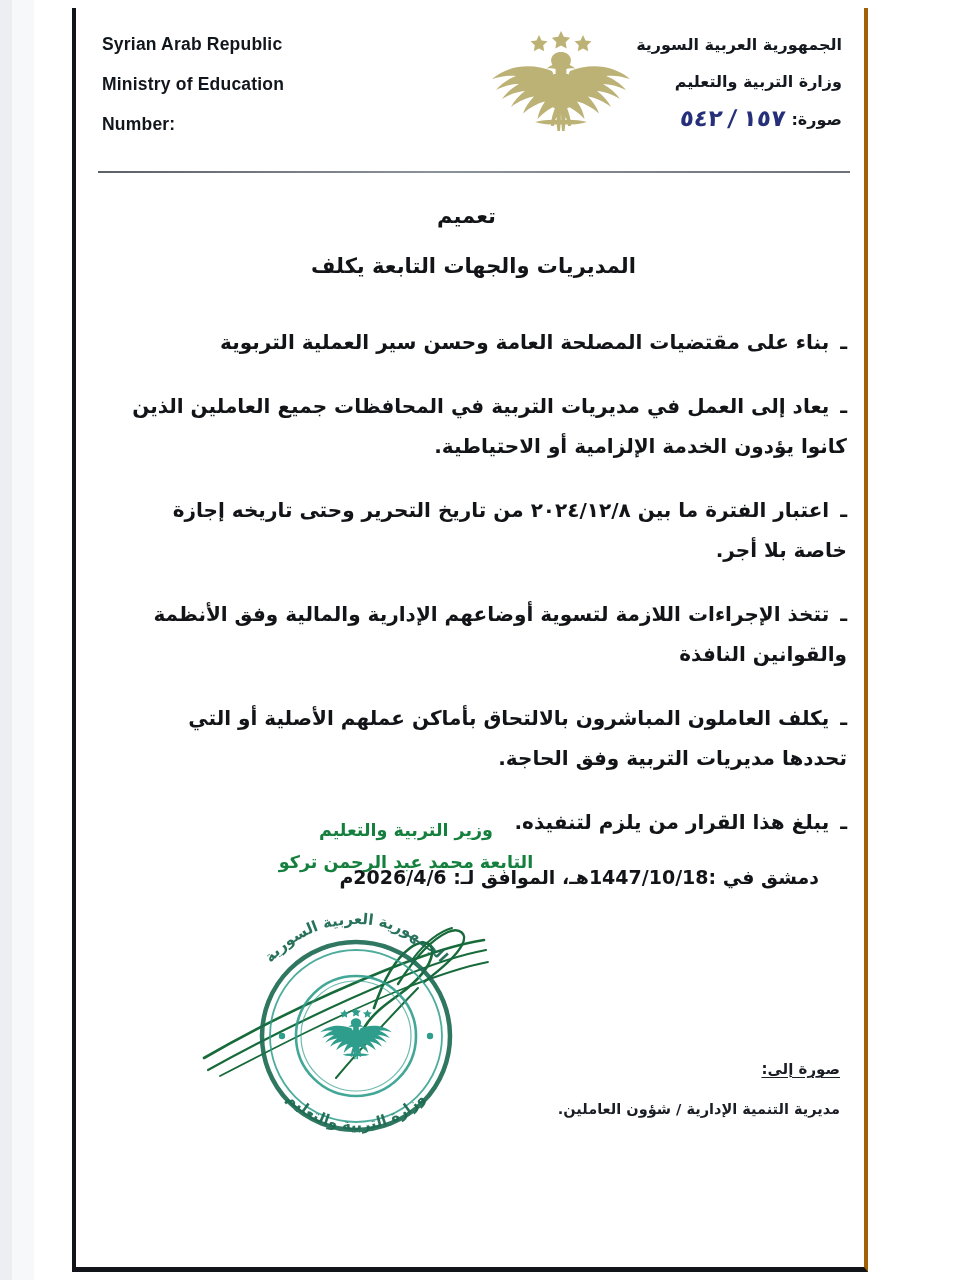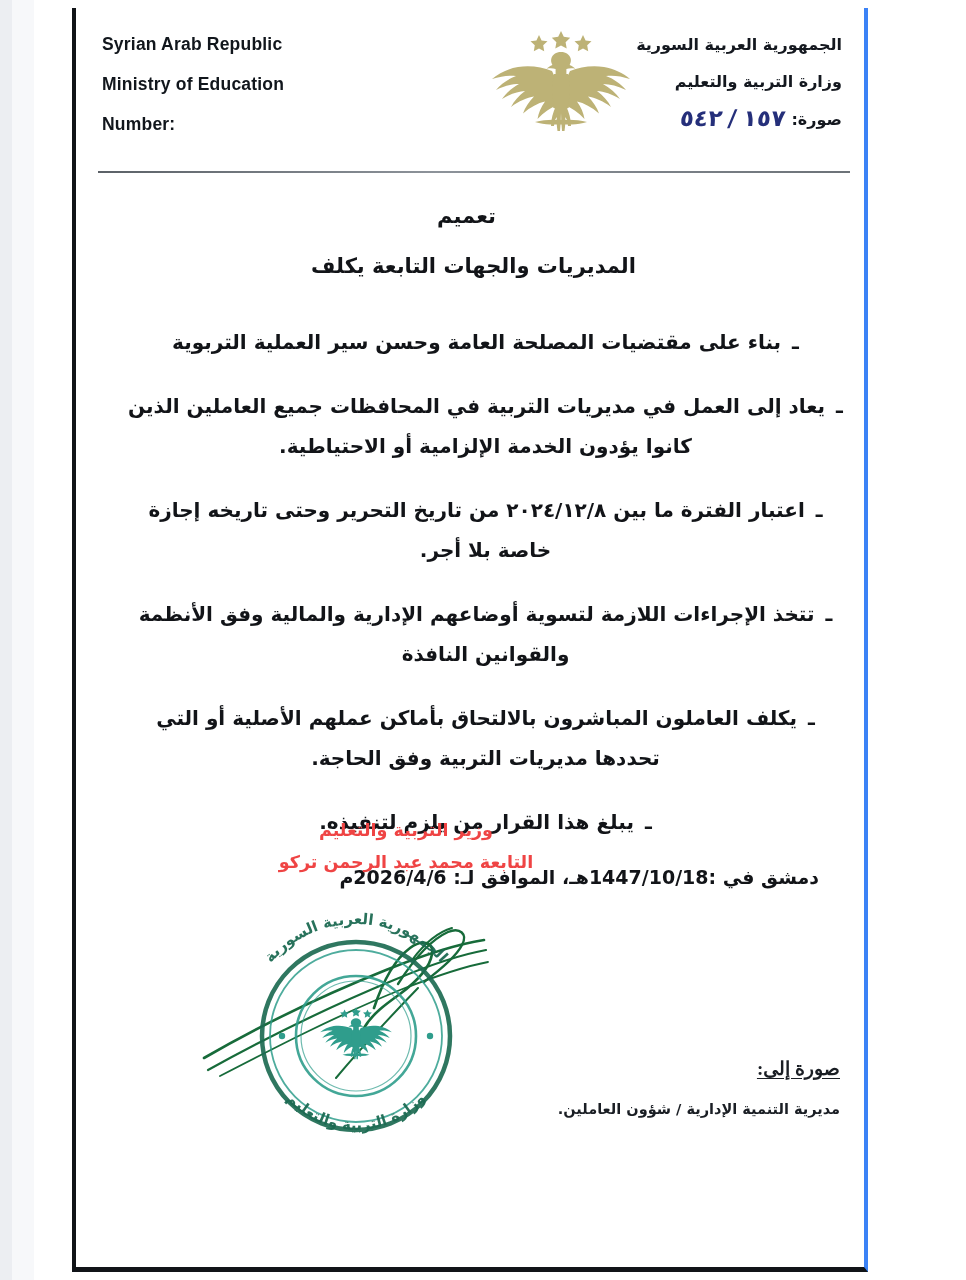--- a/index.html
+++ b/index.html
@@ -35,21 +35,21 @@
   }
   
   .page-frame {
     position: absolute;
     left: 72px;
     top: 8px;
     width: 796px;
     height: 1264px;
     background: #ffffff;
     border-left: 4px solid #111418;
-    border-right: 4px solid #3b82f6;
+    border-right: 4px solid #a16207;
     border-bottom: 5px solid #111418;
     box-sizing: border-box;
   }
   .page-inner {
     position: absolute;
     inset: 0;
     box-sizing: border-box;
   }
 
   
@@ -146,41 +146,40 @@
     margin: 0 0 44px 0;
     padding-right: 10px;
   }
   .clause {
     font-size: 20px;
     font-weight: bold;
     line-height: 40px;
     margin: 0 0 24px 0;
     padding-left: 14px;
     padding-right: 0;
-    text-align: center;
   }
   .clause .dash { margin-left: 4px; }
 
   .date-line {
     text-align: right;
     font-size: 19px;
     font-weight: bold;
     padding-right: 28px;
   }
 
   
   .sig-block {
     position: absolute;
     left: 120px;
     top: 806px;
     width: 420px;
     text-align: center;
     direction: rtl;
     font-family: "DejaVu Sans", "Liberation Sans", sans-serif;
-    color: #ef4444;
+    color: #15803d;
     font-size: 17.5px;
     font-weight: bold;
     line-height: 32px;
   }
 
   .seal-wrap {
     position: absolute;
     left: 110px;
     top: 880px;
     width: 380px;
@@ -198,23 +197,22 @@
     text-align: right;
     font-family: "DejaVu Sans", "Liberation Sans", sans-serif;
     color: #1a1e24;
     font-size: 14.5px;
     font-weight: bold;
     line-height: 38px;
   }
   .cc-title {
     text-decoration: underline;
     text-underline-offset: 3px;
-    font-size: 19px;
+    font-size: 15px;
     margin-bottom: 2px;
-    font-family: Liberation Serif, serif;
   }
   .cc-item { white-space: nowrap; }
 </style>
 </head>
 <body>
 
 <div class="page-canvas">
   <div class="scan-edge-strip"></div>
   <div class="scan-edge-strip2"></div>
 

